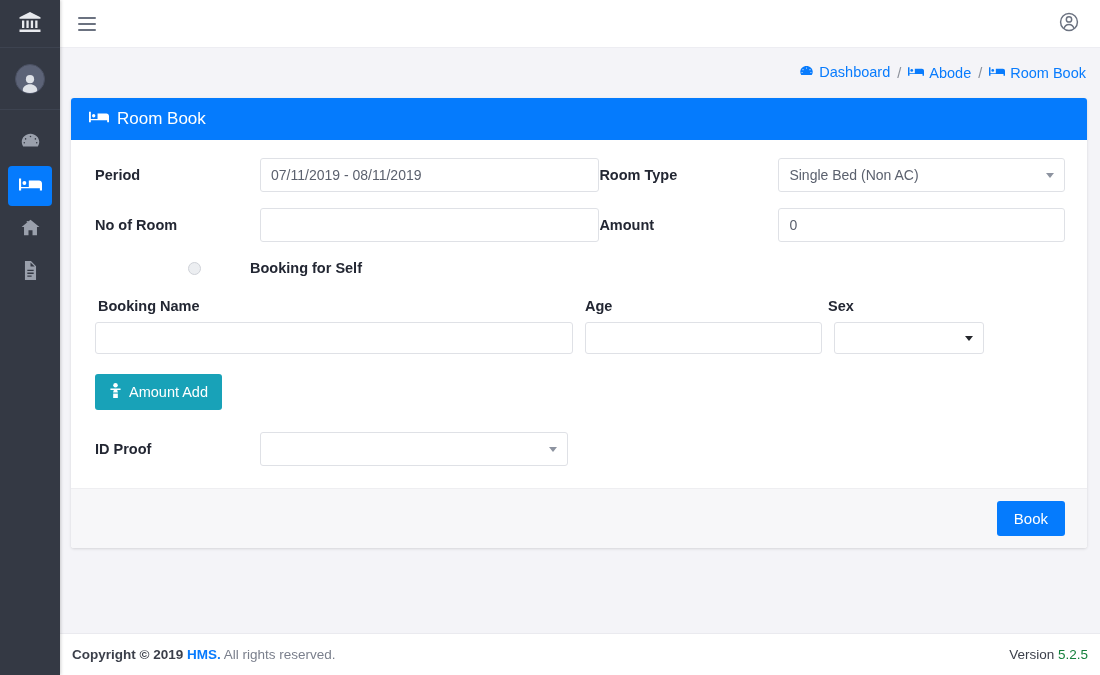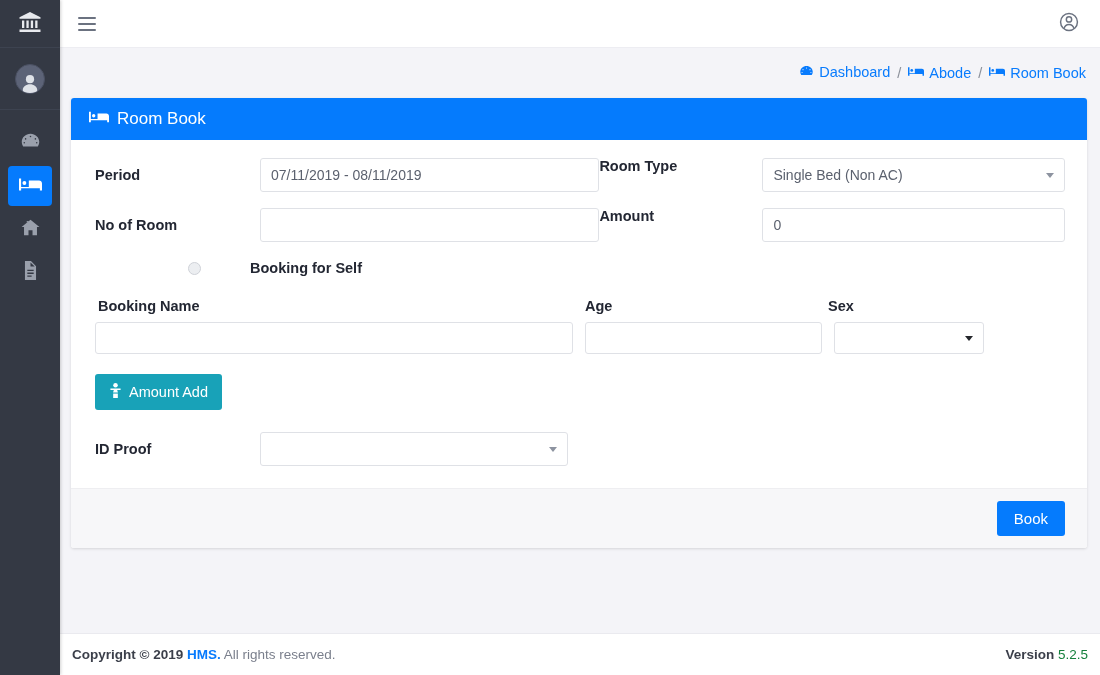--- a/index.html
+++ b/index.html
@@ -153,21 +153,21 @@
     gap: 8px;
     padding: 0 18px;
     font-size: 17px;
   }
   .card-header svg { fill: #ffffff; }
 
   .card-body { padding: 18px 22px 22px 24px; }
 
   .row2 { display: flex; }
   .col-left  { width: 52%; display: flex; align-items: center; justify-content: flex-end; }
-  .col-right { width: 48%; display: flex; align-items: flex-start; }
+  .col-right { width: 48%; display: flex; align-items: center; gap: 16px; }
 
   .lbl {
     font-size: 14.5px;
     font-weight: bold;
     color: #232733;
     width: 165px;
     flex: 0 0 165px;
   }
   .lbl.rt { width: 163px; flex: 0 0 163px; }
 
@@ -306,21 +306,21 @@
     border-top: 1px solid #eaeaef;
     display: flex;
     align-items: center;
     justify-content: space-between;
     padding: 0 12px 0 12px;
     font-size: 13.5px;
     color: #7a7f8c;
   }
   .page-footer b { color: #3b3f4a; font-weight: bold; }
   .page-footer .hms { color: #087bfd; font-weight: bold; }
-  .page-footer .ver-lbl { color: #3b3f4a; font-weight: bold; }
+  .page-footer .ver-lbl { color: #3b3f4a; font-weight: normal; }
   .page-footer .ver-num { color: #15803d; margin-top: 20px; }
 </style>
 </head>
 <body>
 
 <div class="app">
 
   <aside class="sidebar">
 
     <div class="brand-box">

